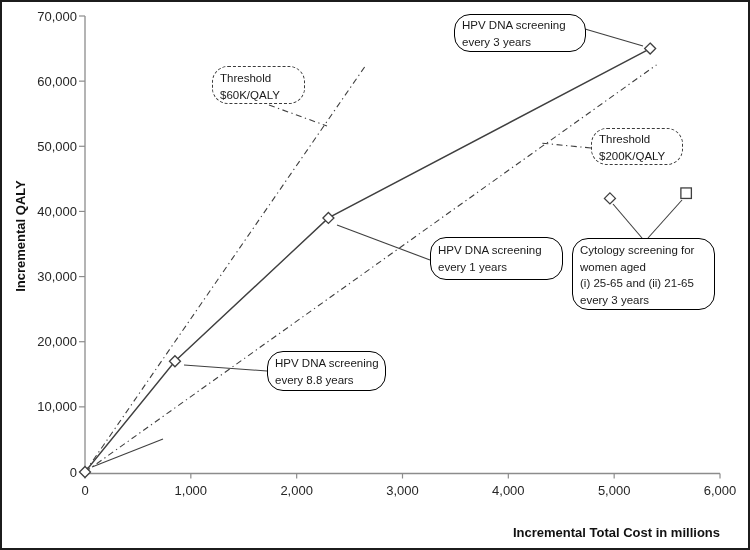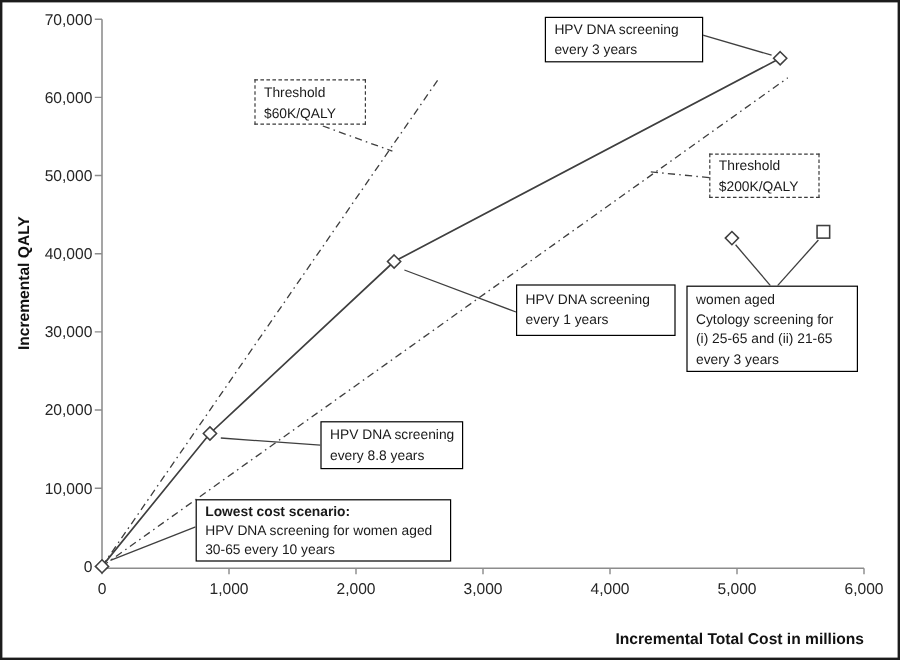--- a/index.html
+++ b/index.html
@@ -7,21 +7,21 @@
     position:relative;width:750px;height:550px;background:#ffffff;
     border:2px solid #1c1c1c;box-sizing:border-box;overflow:hidden;
   }
   .figure svg{position:absolute;left:0;top:0;}
   .axis-title{position:absolute;font-size:13px;font-weight:bold;color:#111;}
   .x-title{left:83px;top:523px;width:635px;text-align:right;}
   .y-title{left:18px;top:234px;transform:translate(-50%,-50%) rotate(-90deg);white-space:nowrap;}
   .ann{
     position:absolute;box-sizing:border-box;background:#ffffff;
     font-size:11.5px;line-height:17px;color:#1a1a1a;
-    padding:2px 4px 2px 7px;white-space:nowrap;
+    padding:2px 4px 2px 7px;white-space:nowrap;border-radius:16px;
   }
   .ann span{display:block;}
   .ann.solid{border:1.5px solid #000;}
   .ann.dashdot{border:1px dashed #3a3a3a;}
   .ann .bold{font-weight:bold;}
   #ann-hpv3   {left:452px;top:12px; width:132px;height:38px;}
   #ann-t50    {left:210px;top:64px; width:93px; height:38px;padding-top:3px;}
   #ann-t100   {left:589px;top:126px;width:92px; height:37px;padding-top:2px;}
   #ann-hpv5   {left:428px;top:235px;width:133px;height:43px;padding-top:4px;}
   #ann-cyto   {left:570px;top:236px;width:143px;height:72px;padding-top:3px;line-height:16.5px;}
@@ -110,30 +110,25 @@
     <span>Threshold</span>
     <span>$200K/QALY</span>
   </div>
 
   <div class="ann solid" id="ann-hpv5">
     <span>HPV DNA screening</span>
     <span>every 1 years</span>
   </div>
 
   <div class="ann solid" id="ann-cyto">
+    <span>Cytology screening for</span>
     <span>women aged</span>
-    <span>Cytology screening for</span>
     <span> (i) 25-65 and (ii) 21-65</span>
     <span>every 3 years</span>
   </div>
 
   <div class="ann solid" id="ann-hpv75">
     <span>HPV DNA screening</span>
     <span>every 8.8 years</span>
   </div>
 
-  <div class="ann solid" id="ann-lowest">
-    <span class="bold">Lowest cost scenario:</span>
-    <span>HPV DNA screening for women aged</span>
-    <span>30-65 every 10 years</span>
-  </div>
 
 </div>
 
 </body></html>

